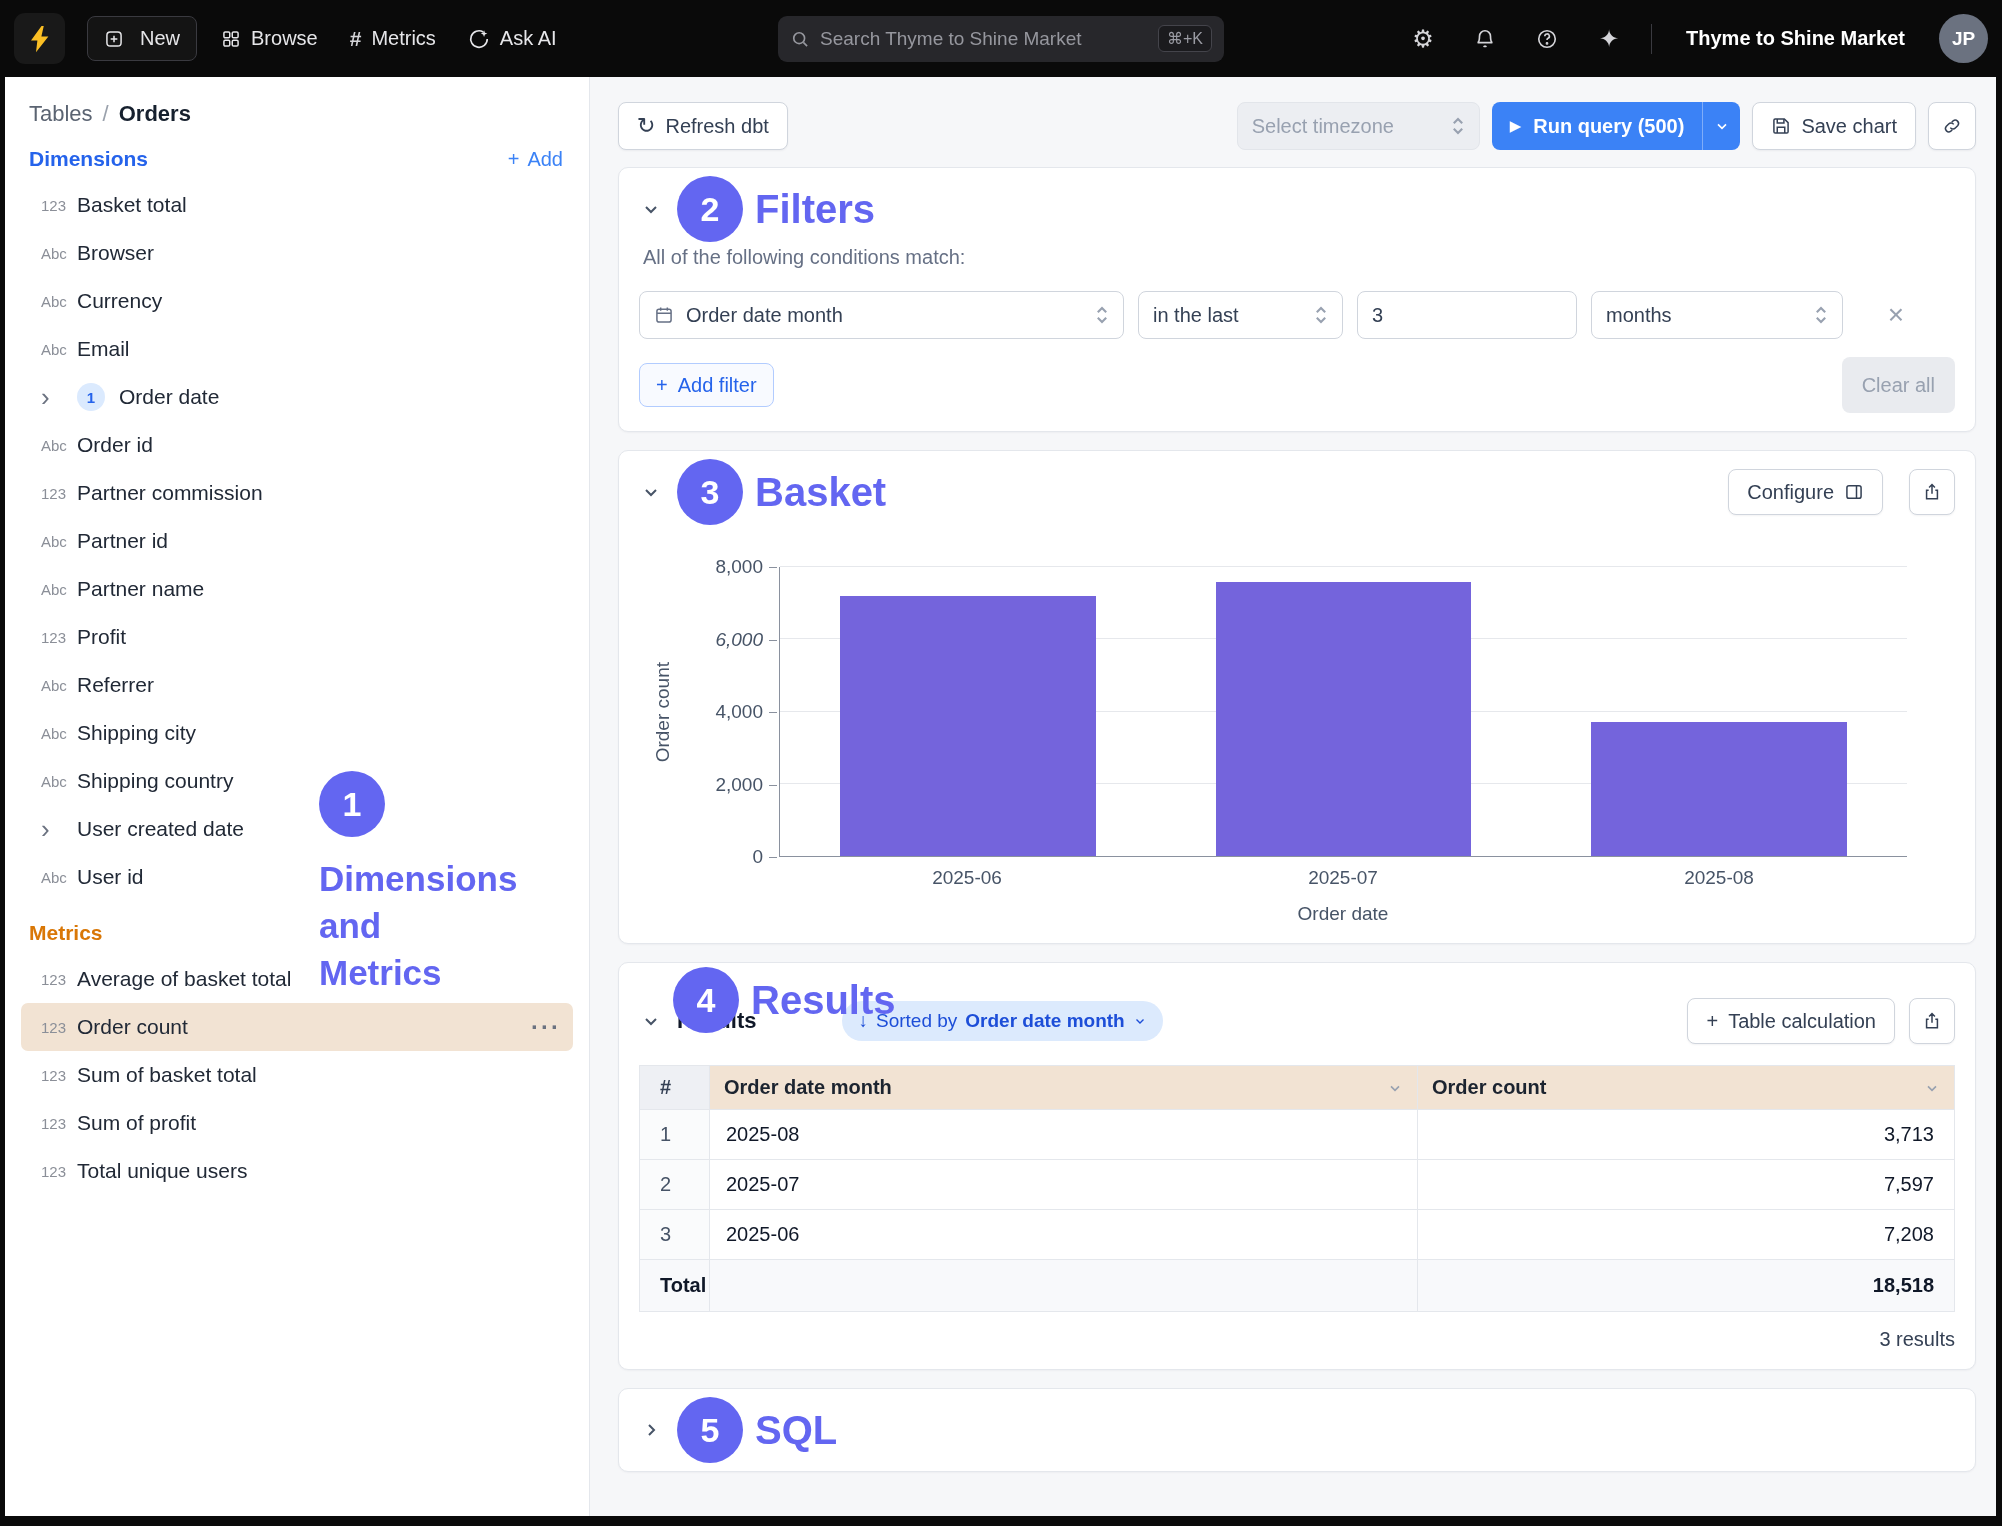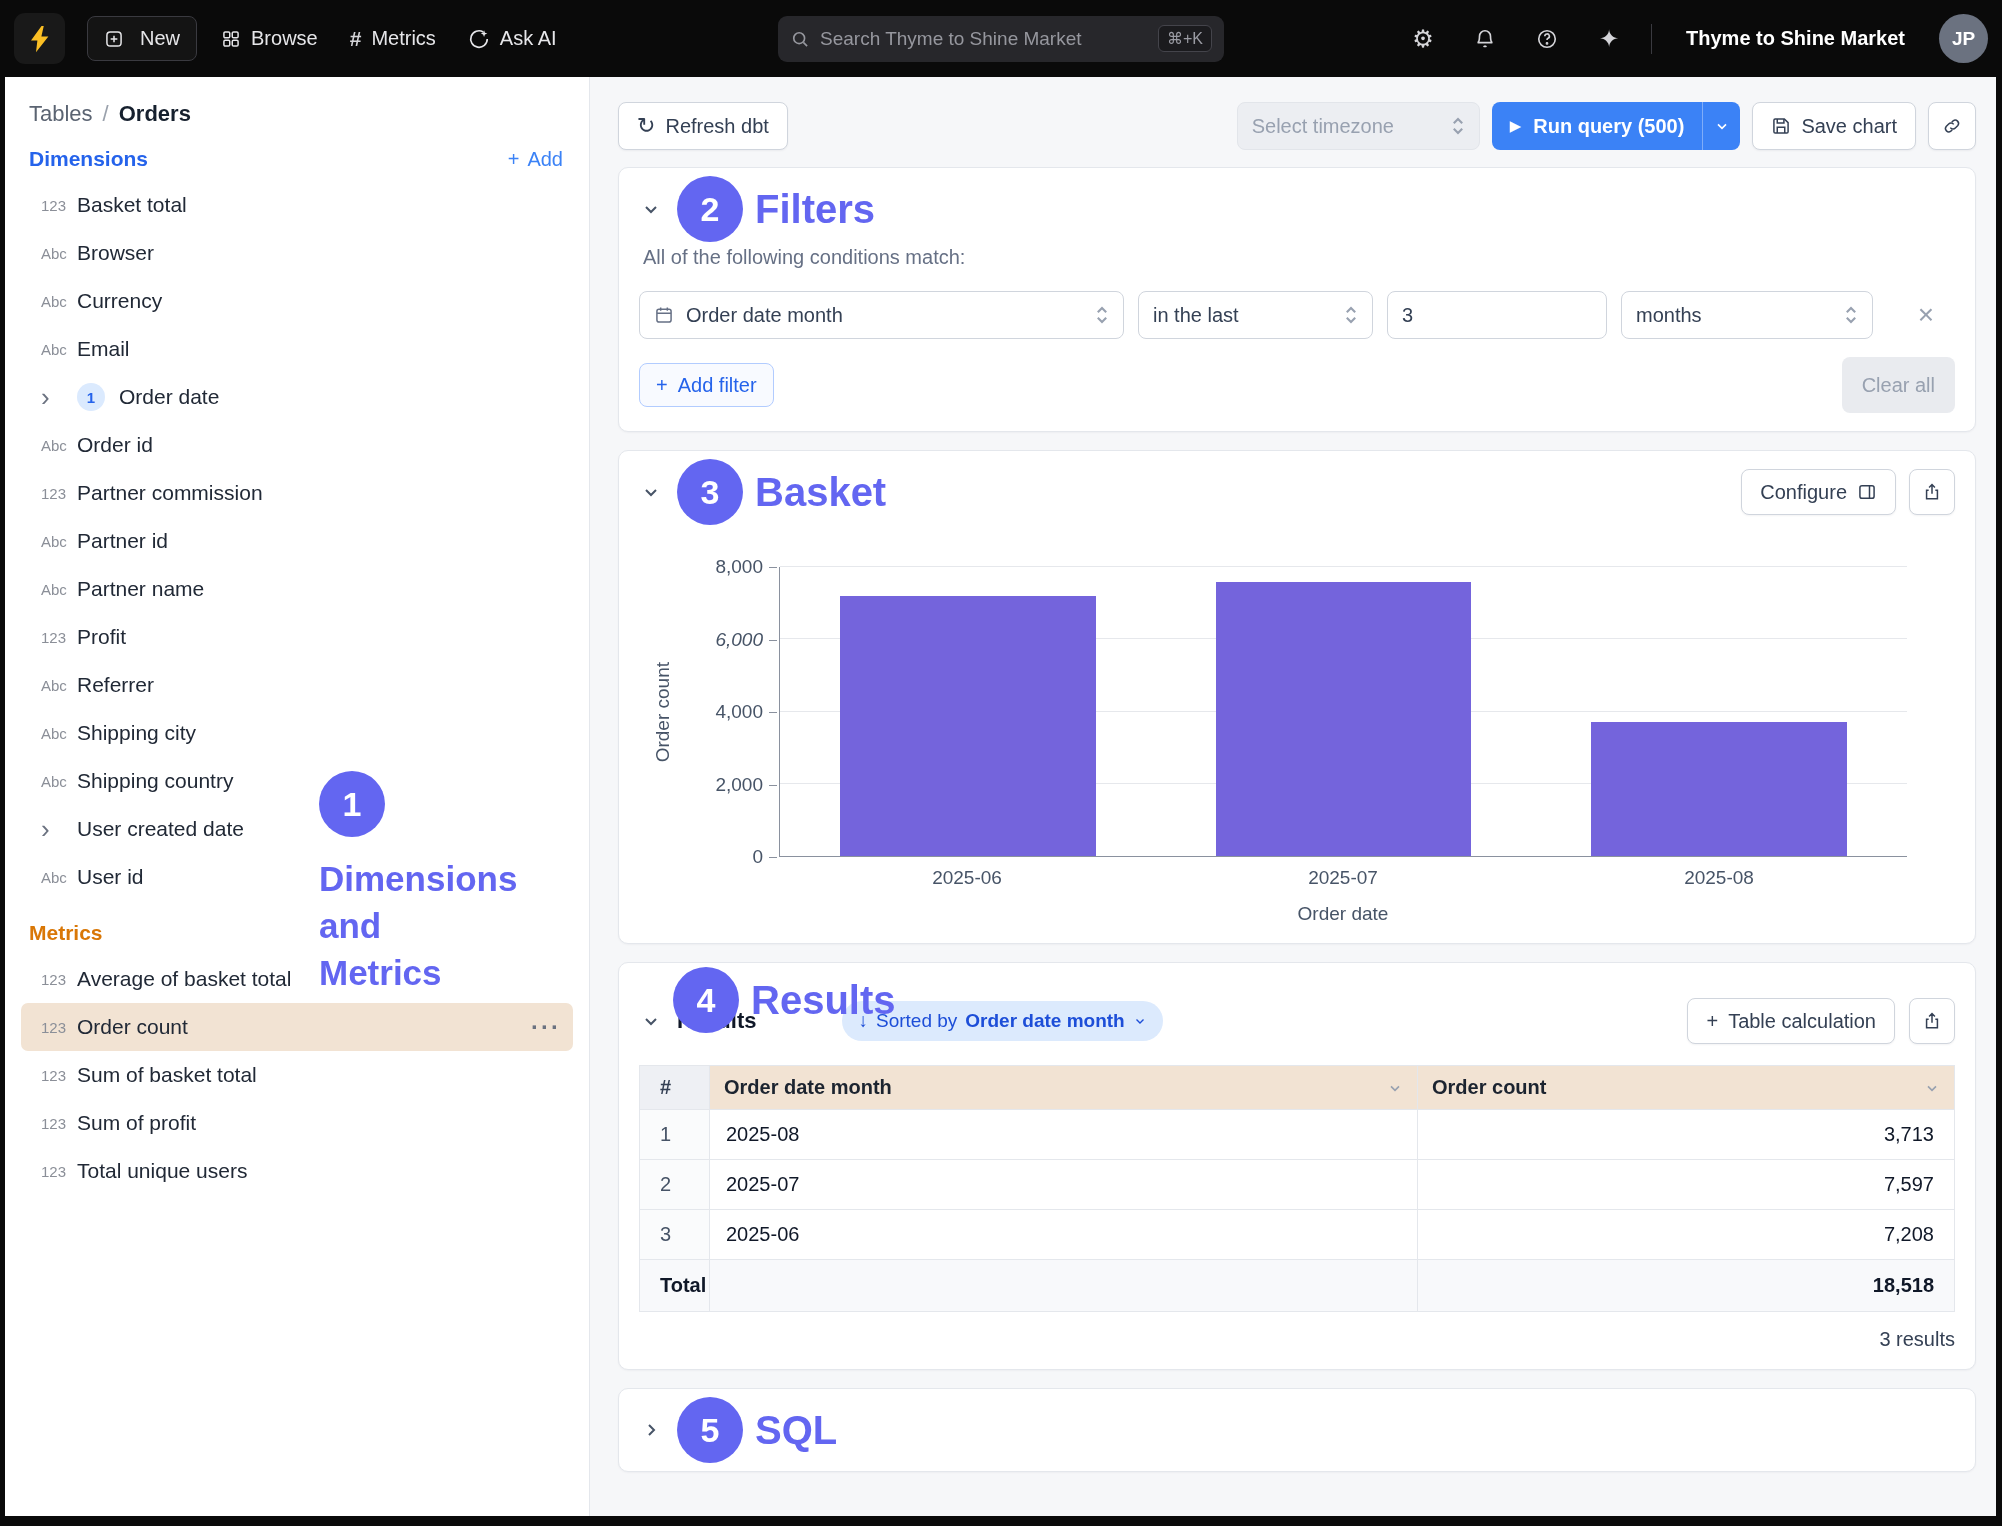--- a/index.html
+++ b/index.html
@@ -72,31 +72,31 @@
   .card-head { display:flex; align-items:center; min-height:66px; position:relative; }
   .head-chev { width:24px; display:flex; justify-content:center; margin-right:14px; flex:none; }
   .rot-right { transform:rotate(-90deg); }
 
   
   .filters-sub { color:#667085; font-size:20px; margin:4px 0 22px 4px; }
   .filter-row { display:flex; align-items:center; gap:14px; }
   .select { height:48px; border:1px solid #d0d5dd; border-radius:8px; background:#fff; display:flex; align-items:center; gap:12px; padding:0 14px; font-size:20px; color:#344054; }
   .select .lbl { flex:1; }
   .sel-field { width:485px; }
-  .sel-op { width:235px; }
+  .sel-op { width:205px; }
   .sel-unit { width:252px; }
   .num-input { width:220px; height:48px; border:1px solid #d0d5dd; border-radius:8px; background:#fff; display:flex; align-items:center; overflow:hidden; }
   .num-input input { flex:1; border:none; outline:none; font-size:20px; color:#344054; padding:0 14px; font-family:inherit; }
   .x-btn { width:42px; height:42px; display:flex; align-items:center; justify-content:center; color:#98a1b0; font-size:28px; margin-left:18px; }
   .filter-actions { display:flex; align-items:center; margin-top:18px; }
   .add-filter-btn { height:44px; border:1px solid #b2ccff; background:#f8faff; color:#2563eb; font-size:20px; font-weight:500; border-radius:8px; display:flex; align-items:center; gap:10px; padding:0 16px; }
   .clear-all-btn { margin-left:auto; height:56px; background:#e9ebef; color:#98a1b0; font-size:20px; border:none; border-radius:8px; padding:0 20px; display:flex; align-items:center; }
 
   
-  .chart-right { margin-left:auto; display:flex; align-items:flex-end; gap:13px; }
+  .chart-right { margin-left:auto; display:flex; align-items:flex-end; gap:26px; }
   .chart-area { display:grid; grid-template-columns:40px 96px 1fr; margin:42px 48px 0 4px; }
   .y-axis-label { display:flex; align-items:center; justify-content:center; }
   .y-axis-label span { writing-mode:vertical-rl; transform:rotate(180deg); color:#475467; font-size:19px; }
   .yticks { position:relative; height:290px; }
   .ytick { position:absolute; right:16px; transform:translateY(50%); font-size:19px; color:#475467; }
   .ytick::after { content:""; position:absolute; right:-14px; top:50%; width:8px; height:1px; background:#8a919e; }
   .plot { position:relative; height:290px; border-left:1px solid #8a919e; border-bottom:1px solid #8a919e; }
   .gridline { position:absolute; left:0; right:0; height:1px; background:#e6e8ec; }
   .bars { position:absolute; inset:0; display:flex; }
   .bar-slot { flex:1; display:flex; align-items:flex-end; justify-content:center; }

